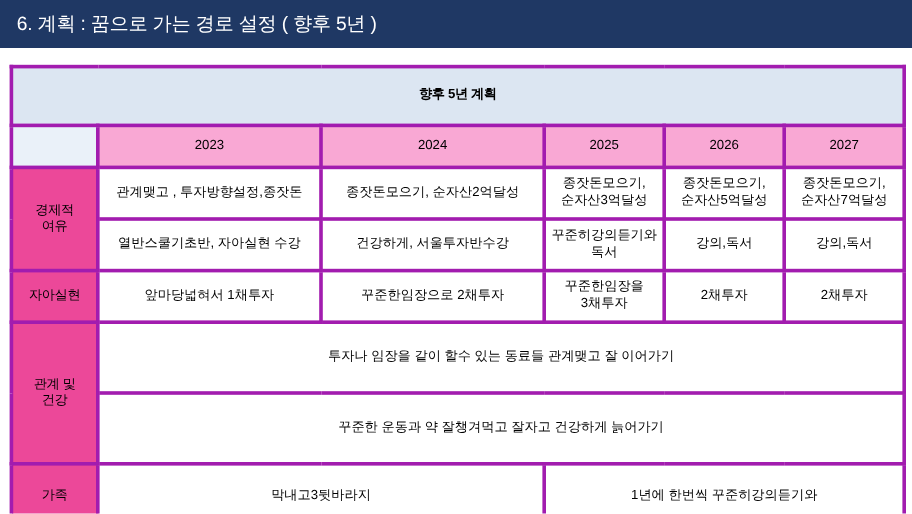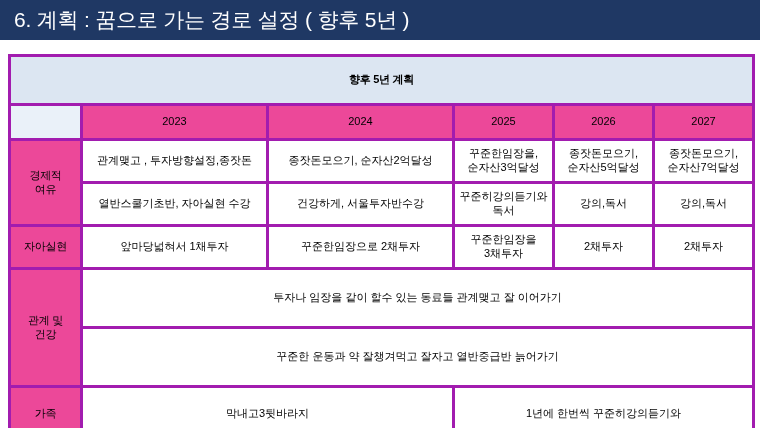--- a/index.html
+++ b/index.html
@@ -24,21 +24,21 @@
     left: 0;
     top: 0;
     width: 760px;
     height: 40px;
     background: #1f3864;
     display: flex;
     align-items: center;
   }
   .header-title {
     color: #ffffff;
-    font-size: 21px;
+    font-size: 16px;
     padding-left: 14px;
     letter-spacing: -0.2px;
   }
   .table-wrap {
     position: absolute;
     left: 8px;
     top: 54px;
     width: 744px;
   }
   table.plan {
@@ -57,21 +57,21 @@
     word-break: keep-all;
   }
   .title-row td {
     background: #dce6f2;
     font-size: 19px;
     font-weight: bold;
     height: 40px;
     letter-spacing: -0.3px;
   }
   .year-row td {
-    background: #ec4899;
+    background: #f9a8d4;
     height: 26px;
     font-size: 12px;
   }
   .year-row td.blank {
     background: #eaf1f9;
   }
   .rowlabel {
     background: #ec4899;
     font-size: 12px;
     font-weight: normal;
@@ -112,21 +112,21 @@
           <td>2024</td>
           <td>2025</td>
           <td>2026</td>
           <td>2027</td>
         </tr>
 
         <tr>
           <td class="rowlabel" rowspan="2">경제적<br>여유</td>
           <td class="cell-h34 small-text">관계맺고 , 투자방향설정,종잣돈</td>
           <td class="cell-h34 small-text">종잣돈모으기, 순자산2억달성</td>
-          <td class="cell-h34 small-text">꾸준한임장을,순자산3억달성</td>
+          <td class="cell-h34 small-text">종잣돈모으기,순자산3억달성</td>
           <td class="cell-h34 small-text">종잣돈모으기,순자산5억달성</td>
           <td class="cell-h34 small-text">종잣돈모으기,순자산7억달성</td>
         </tr>
         <tr>
           <td class="cell-h34 small-text">열반스쿨기초반, 자아실현 수강</td>
           <td class="cell-h34 small-text">건강하게, 서울투자반수강</td>
           <td class="cell-h34 small-text">꾸준히강의듣기와 독서</td>
           <td class="cell-h34 small-text">강의,독서</td>
           <td class="cell-h34 small-text">강의,독서</td>
         </tr>
@@ -138,21 +138,21 @@
           <td class="cell-h34 small-text">꾸준한임장을 3채투자</td>
           <td class="cell-h34 small-text">2채투자</td>
           <td class="cell-h34 small-text">2채투자</td>
         </tr>
 
         <tr>
           <td class="rowlabel" rowspan="2">관계 및<br>건강</td>
           <td class="cell-h50 wide-text" colspan="5">투자나 임장을 같이 할수 있는 동료들 관계맺고 잘 이어가기</td>
         </tr>
         <tr>
-          <td class="cell-h50 wide-text" colspan="5">꾸준한 운동과 약 잘챙겨먹고 잘자고 열반중급반 늙어가기</td>
+          <td class="cell-h50 wide-text" colspan="5">꾸준한 운동과 약 잘챙겨먹고 잘자고 건강하게 늙어가기</td>
         </tr>
 
         <tr>
           <td class="rowlabel">가족</td>
           <td class="cell-h46 wide-text" colspan="2">막내고3뒷바라지</td>
           <td class="cell-h46 wide-text" colspan="3">1년에 한번씩 꾸준히강의듣기와</td>
         </tr>
       </tbody>
     </table>
   </div>

